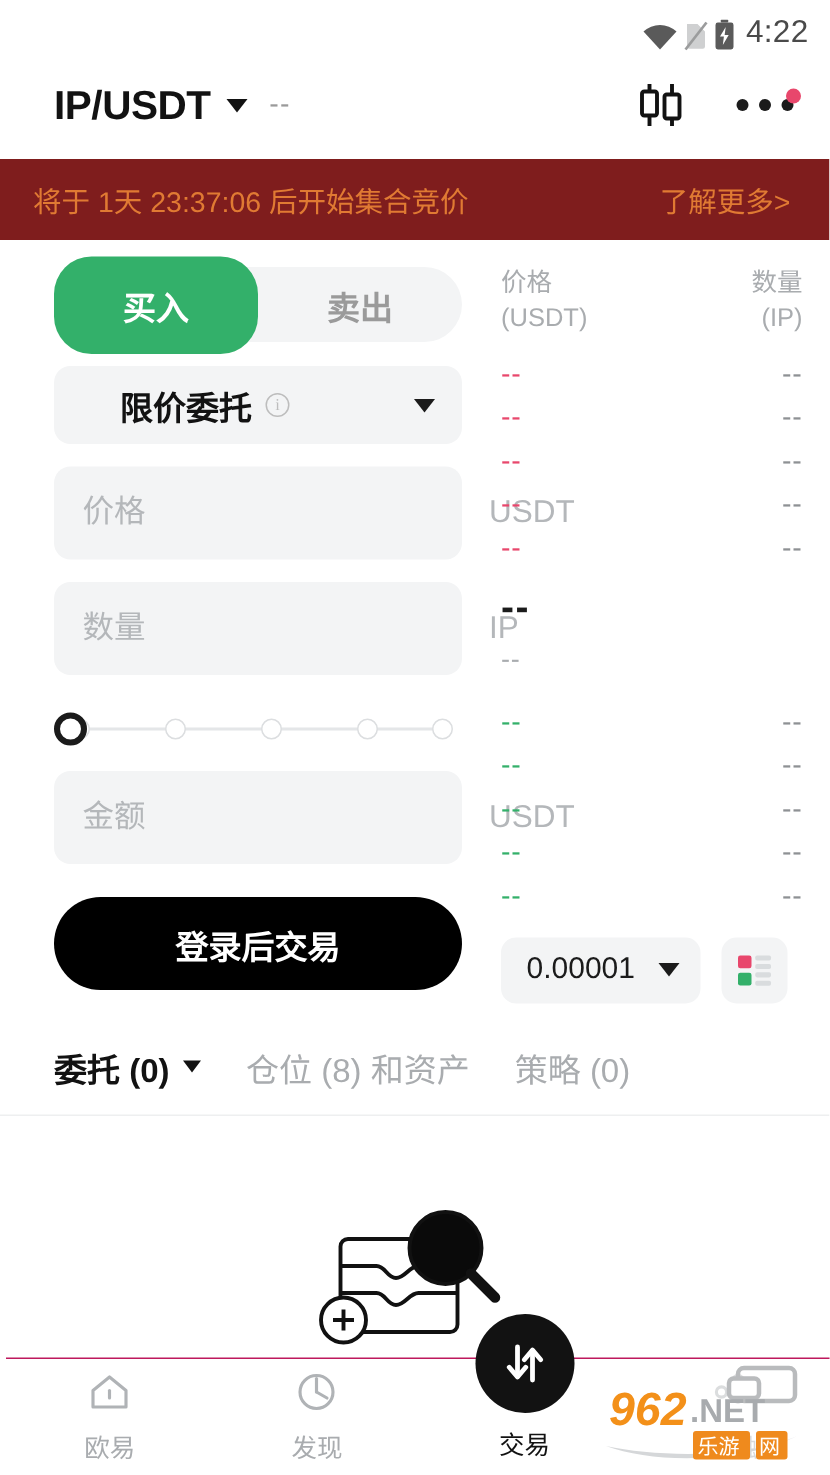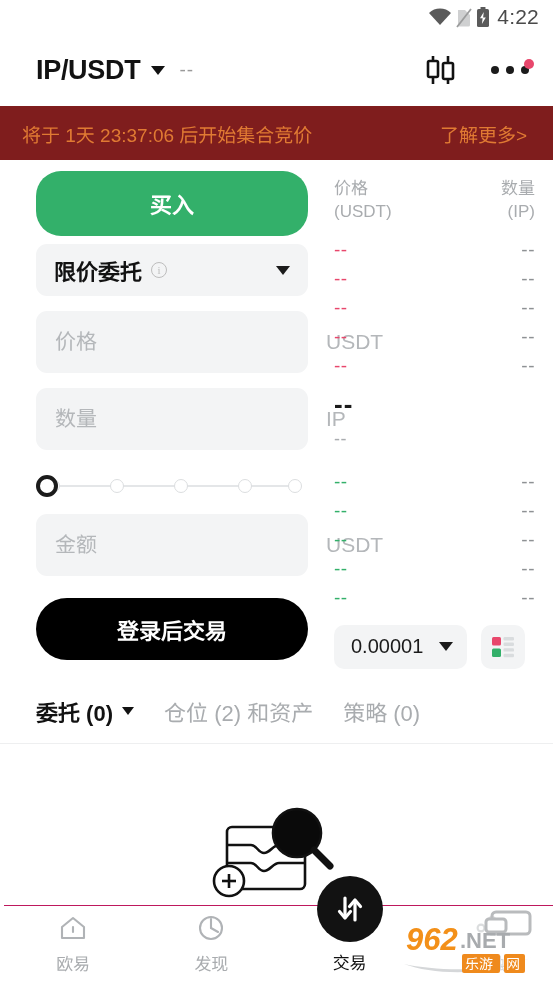--- a/index.html
+++ b/index.html
@@ -8,21 +8,21 @@
     width:553px; height:983px;
     background:#ffffff;
     font-family:"Liberation Sans","DejaVu Sans",sans-serif;
     overflow:hidden;
     -webkit-font-smoothing:antialiased;
   }
   #app { position:relative; width:553px; height:983px; background:#fff; }
 
   
   .statusbar {
-    height:34px; display:flex; align-items:center;
+    height:34px; display:flex; align-items:flex-end;
     justify-content:flex-end; padding:0 14px 0 0; gap:4px;
   }
   .sb-time { font-size:21px; color:#4a4a4a; letter-spacing:.2px; padding-left:3px; }
   .sb-icon { display:flex; align-items:center; }
 
   
   .topbar {
     height:72px; display:flex; align-items:center;
     padding:0 22px 0 36px;
   }
@@ -68,21 +68,21 @@
     display:flex; align-items:center; justify-content:center;
     font-size:22px; font-weight:bold; color:#9a9a9a;
   }
   .side-btn.buy-active { background:#33b06a; color:#ffffff; }
 
   
   .order-type {
     width:272px; height:52px; background:#f3f4f5; border-radius:11px;
     margin-top:16px; display:flex; align-items:center; padding:0 18px;
   }
-  .ot-label { font-size:22px; font-weight:bold; color:#121212; }
+  .ot-label { font-size:22px; font-weight:bold; color:#121212;margin-left:26px; }
   .ot-info {
     width:16px; height:16px; border-radius:50%;
     border:1.4px solid #bdbdbd; color:#bdbdbd;
     font-size:11px; line-height:14px; text-align:center;
     margin-left:9px; font-family:"Liberation Serif",serif;
   }
   .ot-spacer { flex:1; }
   .ot-caret {
     width:0; height:0;
     border-left:7px solid transparent; border-right:7px solid transparent;
@@ -261,20 +261,21 @@
     <span class="banner-text">将于 1天 23:37:06 后开始集合竞价</span>
     <span class="banner-link">了解更多&gt;</span>
   </div>
 
   <div class="main">
 
     <div class="order-form">
 
       <div class="side-toggle">
         <div class="side-btn buy-active">买入</div>
+        <div class="side-btn">卖出</div>
       </div>
 
       <div class="order-type">
         <span class="ot-label">限价委托</span>
         <span class="ot-info">i</span>
         <span class="ot-spacer"></span>
         <span class="ot-caret"></span>
       </div>
 
       <div class="field">
@@ -388,21 +389,21 @@
 
     </div>
   </div>
 
   <div class="tabs">
     <div class="tab active">
       <span>委托 (0)</span>
       <span class="tab-caret"></span>
     </div>
     <div class="tab">
-      <span>仓位 (2) 和资产</span>
+      <span>仓位 (8) 和资产</span>
     </div>
     <div class="tab">
       <span>策略 (0)</span>
     </div>
   </div>
 
   <div class="empty-state">
     <span>
       <svg width="160" height="120" viewBox="0 0 160 120">
         <rect x="30" y="32" width="78" height="62" rx="5" fill="#ffffff" stroke="#111" stroke-width="2.6"></rect>

